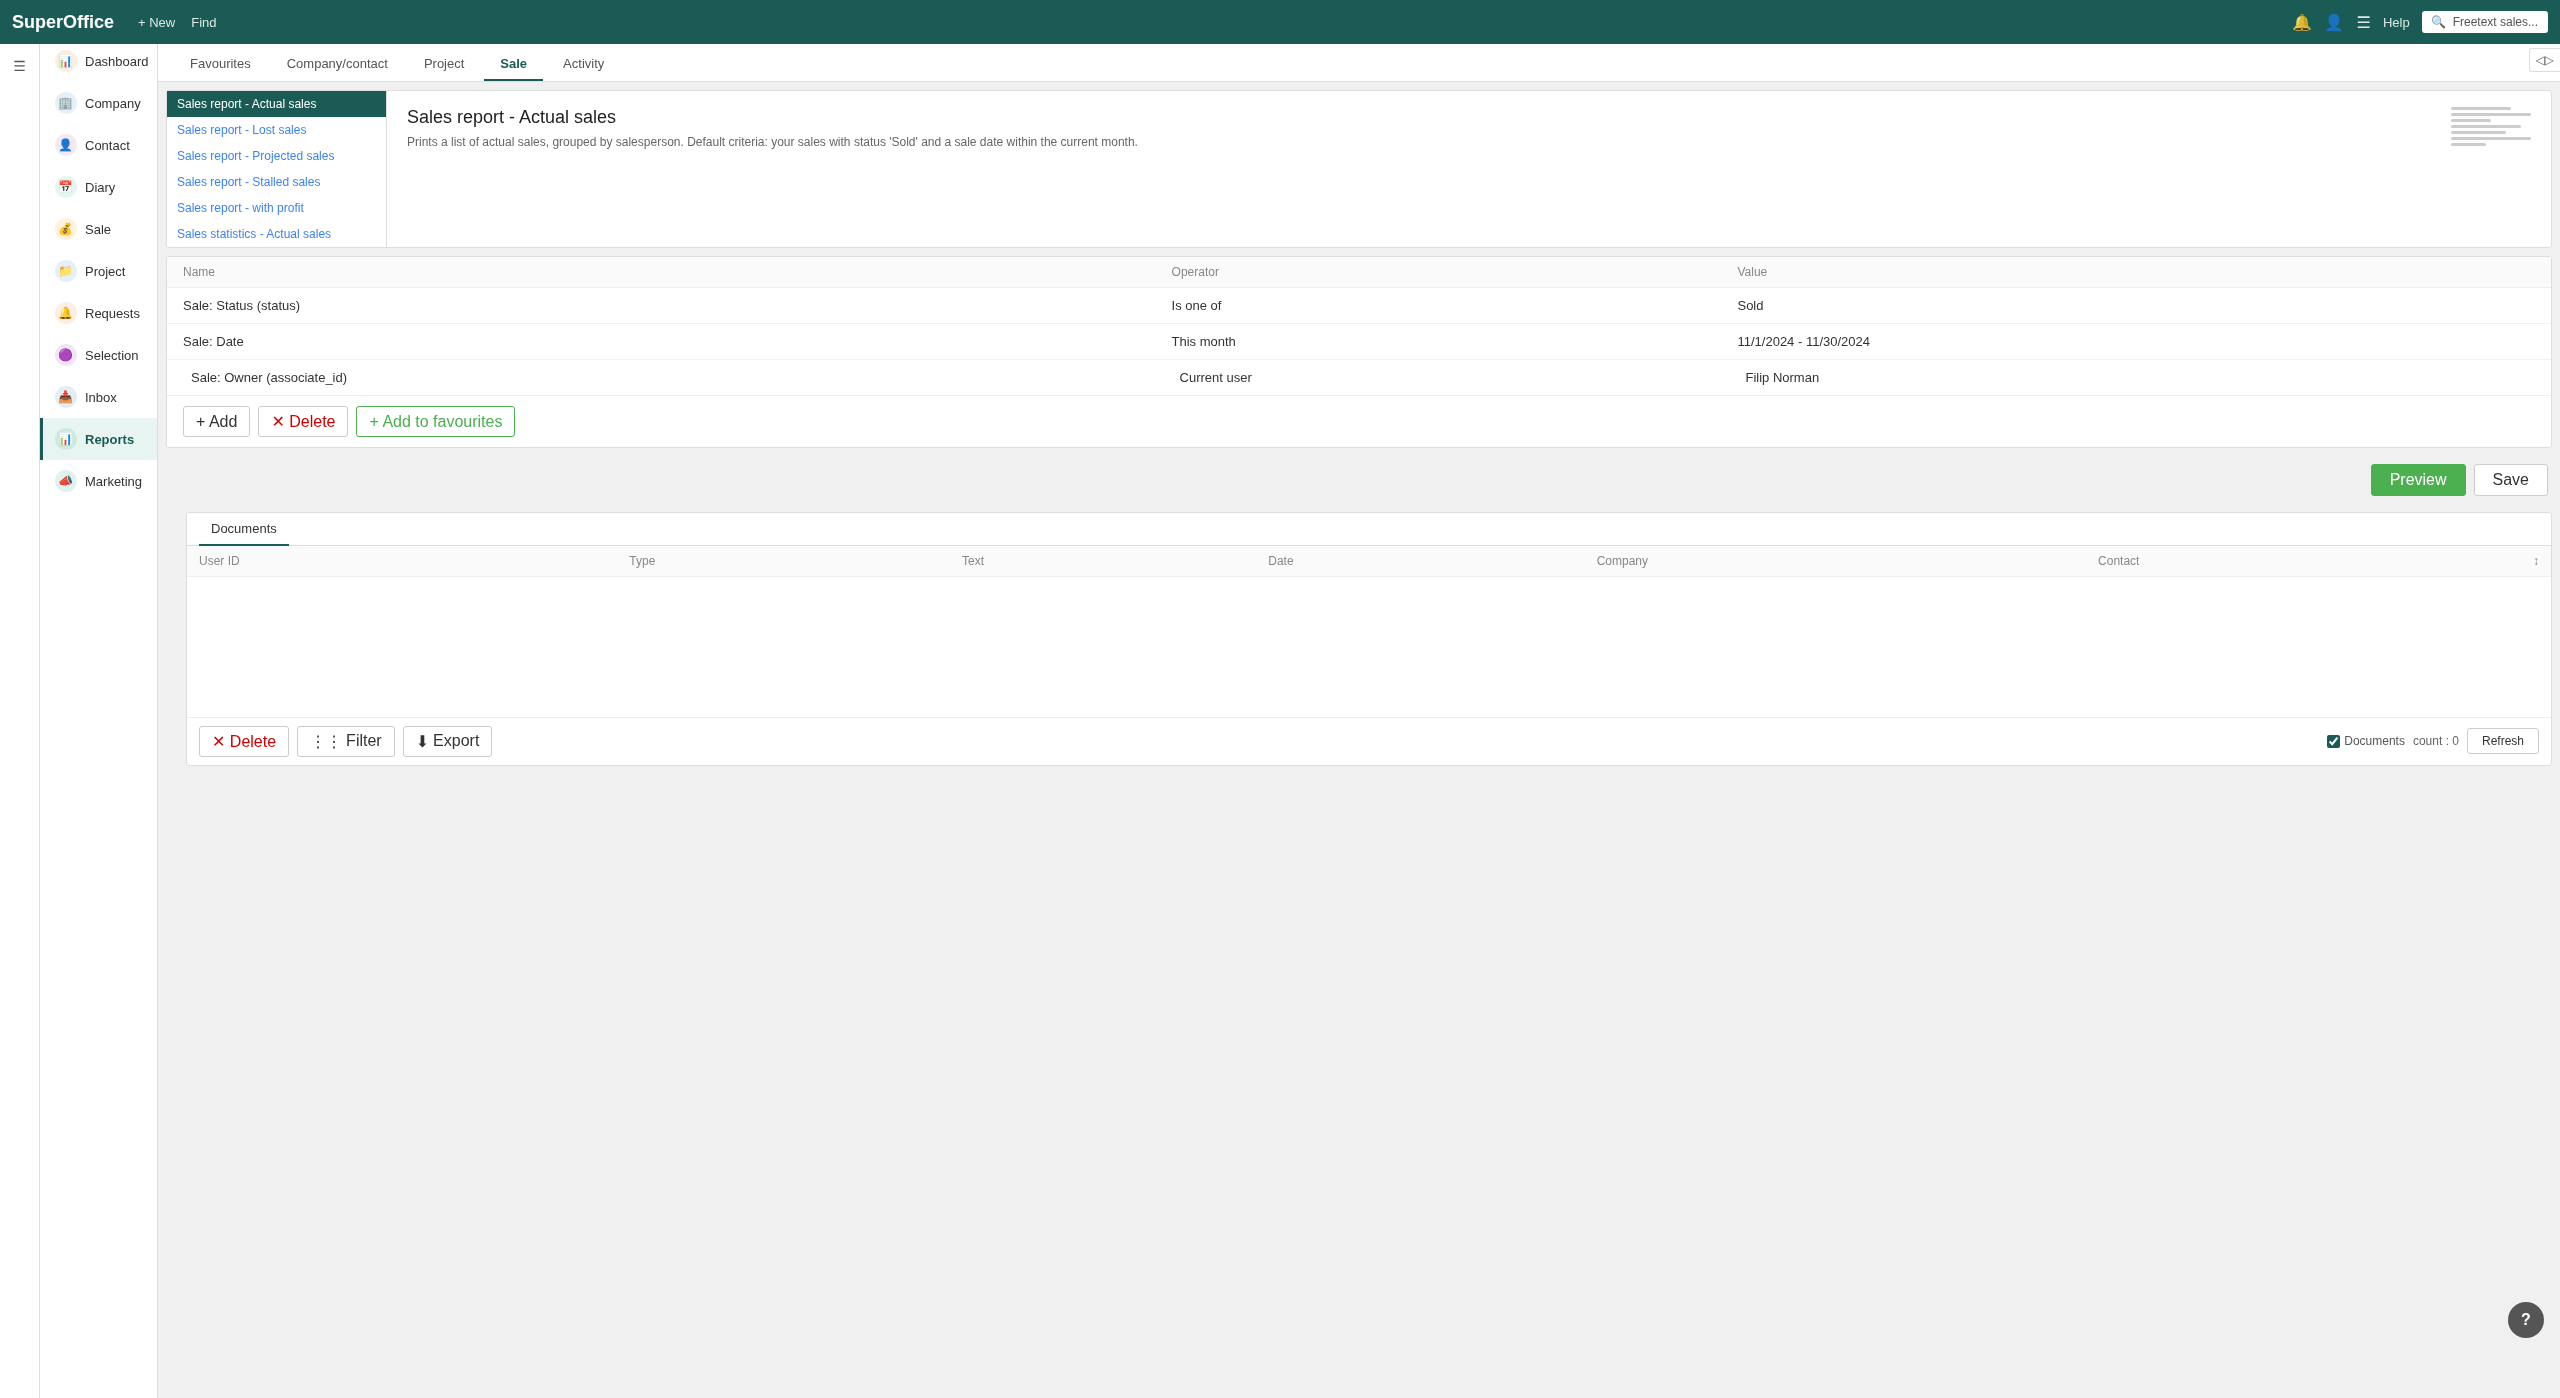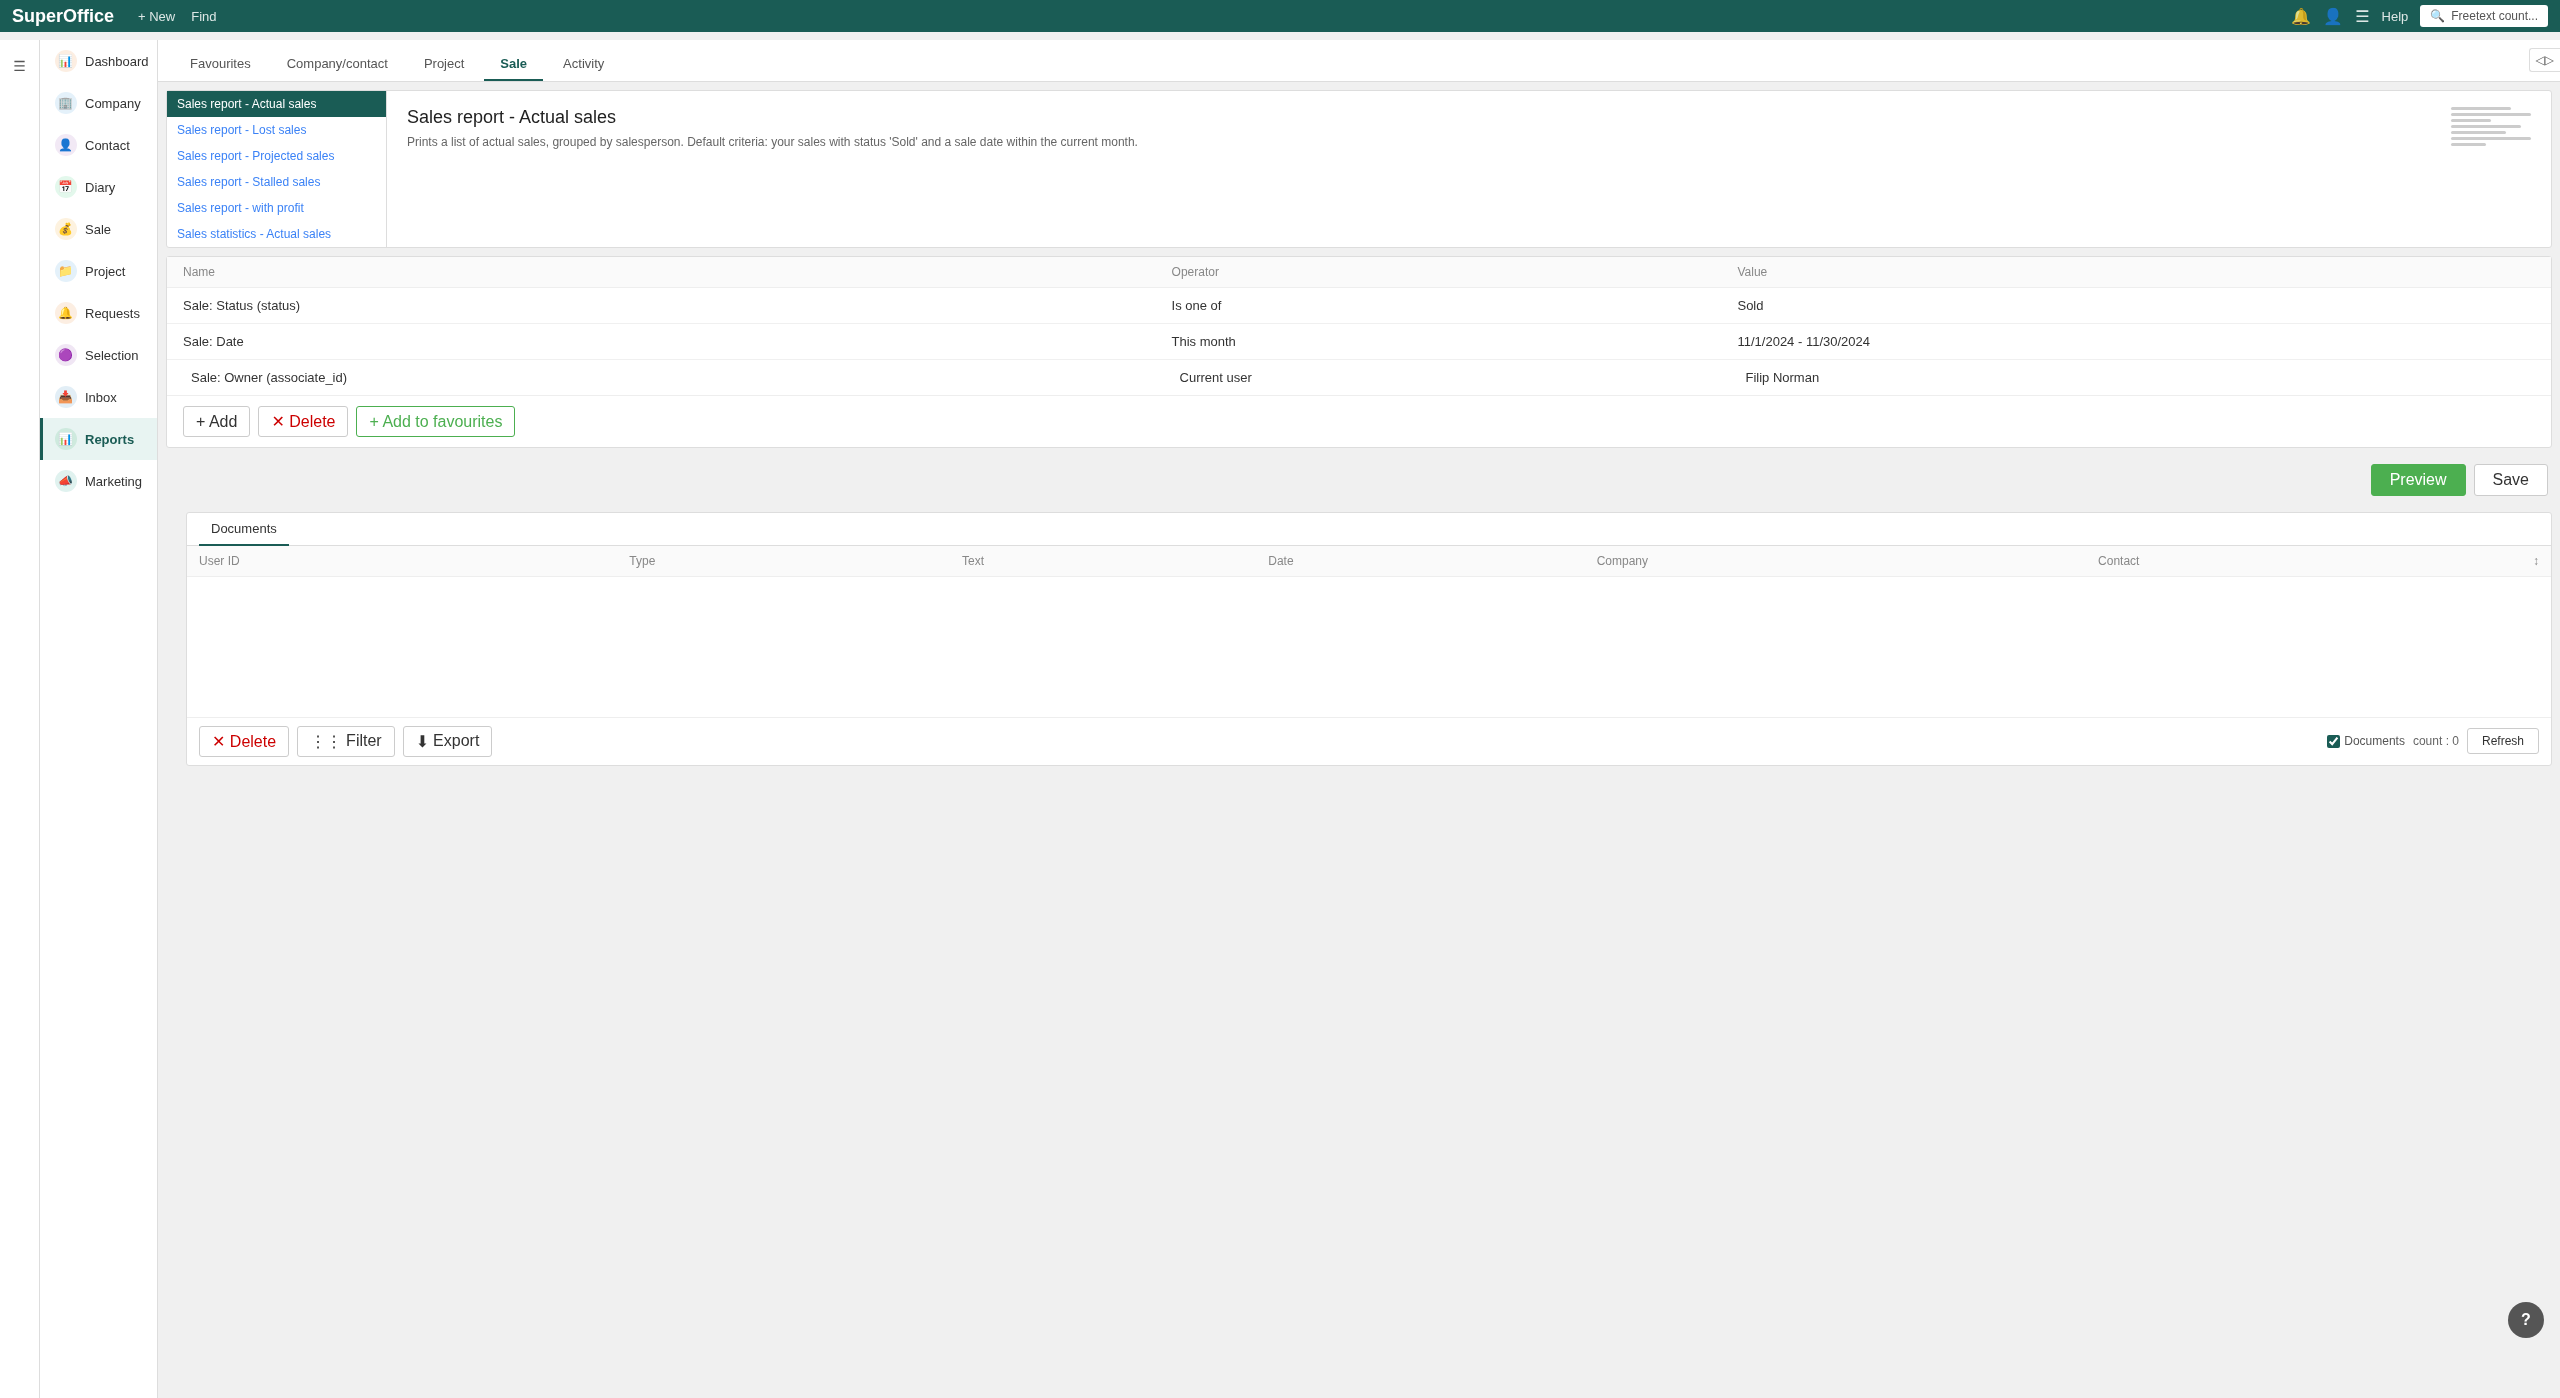--- a/index.html
+++ b/index.html
@@ -1,21 +1,21 @@
 <!DOCTYPE html>
 <html><head>
   <meta charset="utf-8">
   <style>
     * { box-sizing: border-box; margin: 0; padding: 0; }
     body { font-family: -apple-system, BlinkMacSystemFont, 'Segoe UI', Arial, sans-serif; font-size: 13px; background: #f0f0f0; color: #333; height: 100vh; overflow: hidden; }
 
     
     .top-nav {
       background: #1a5c55;
-      height: 32px;
+      height: 44px;
       display: flex;
       align-items: center;
       padding: 0 12px;
       gap: 16px;
       position: fixed; top: 0; left: 0; right: 0; z-index: 100;
     }
     .top-nav-logo { color: white; font-weight: bold; font-size: 18px; margin-right: 8px; }
     .top-nav-btn { color: rgba(255,255,255,0.85); font-size: 13px; cursor: pointer; display: flex; align-items: center; gap: 4px; background: none; border: none; }
     .top-nav-right { margin-left: auto; display: flex; align-items: center; gap: 12px; }
     .top-nav-icon { color: rgba(255,255,255,0.85); cursor: pointer; font-size: 16px; }
@@ -198,21 +198,21 @@
   <span class="top-nav-logo">SuperOffice</span>
   <button class="top-nav-btn">+ New</button>
   <button class="top-nav-btn">Find</button>
   <div class="top-nav-right">
     <span class="top-nav-icon">🔔</span>
     <span class="top-nav-icon">👤</span>
     <span class="top-nav-icon">☰</span>
     <span class="top-nav-help">Help</span>
     <div class="top-nav-search">
       <span>🔍</span>
-      <span>Freetext count...</span>
+      <span>Freetext sales...</span>
     </div>
   </div>
 </div>
 
 <div class="sidebar-icons">
   <button class="sidebar-icon-btn">☰</button>
 </div>
 
 <div class="left-nav" id="left-nav">
     <div class="nav-item">

